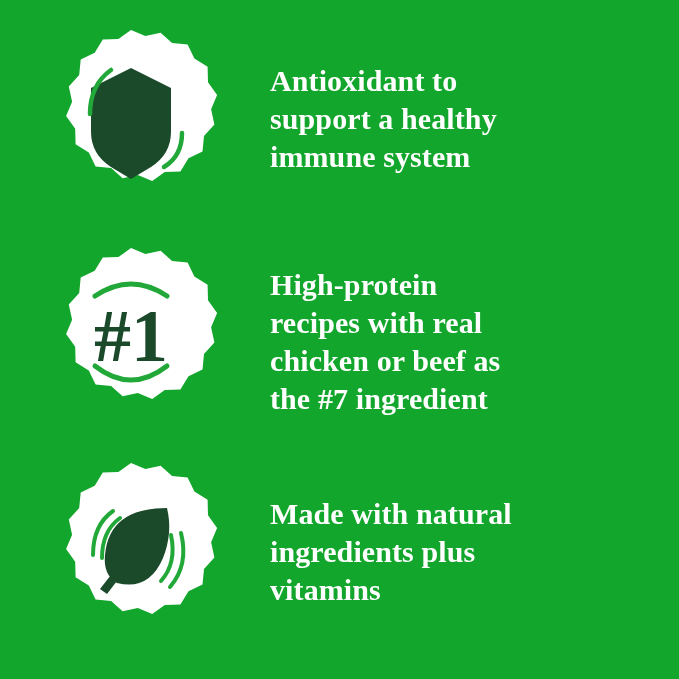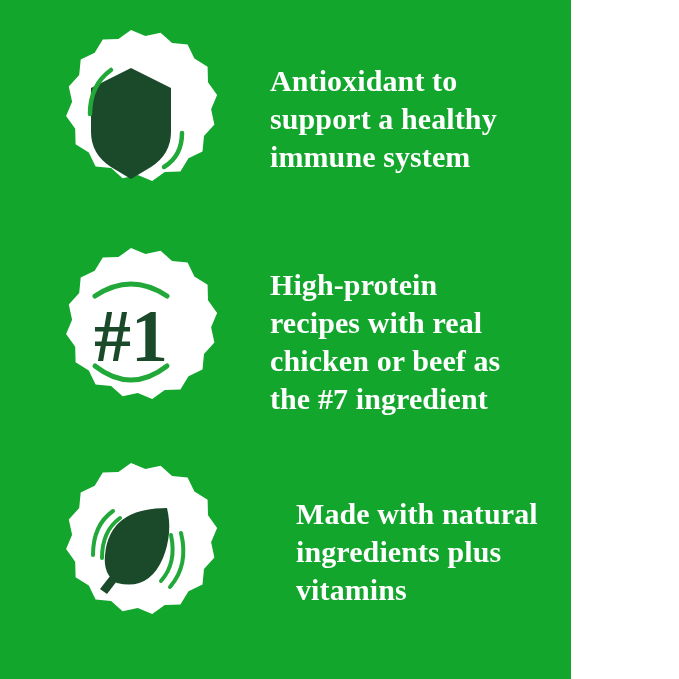--- a/index.html
+++ b/index.html
@@ -7,35 +7,35 @@
     padding: 0;
   }
   body {
     width: 679px;
     height: 679px;
     overflow: hidden;
     font-family: "Liberation Serif", "DejaVu Serif", serif;
   }
   #infographic {
     position: relative;
-    width: 571px;
+    width: 679px;
     height: 679px;
     background: #13a62c;
     box-sizing: border-box;
   }
   .feature-row {
     position: absolute;
     left: 0;
     width: 679px;
     display: flex;
     align-items: flex-start;
   }
   .feature-row.row-0 { top: 30px;  height: 180px; }
   .feature-row.row-1 { top: 248px; height: 180px; }
-  .feature-row.row-2 { top: 463px; height: 180px; gap: 26px; }
+  .feature-row.row-2 { top: 463px; height: 180px; }
 
   .badge {
     position: relative;
     width: 176px;
     height: 176px;
     margin-left: 43px;
     flex: 0 0 176px;
   }
   .badge svg {
     display: block;

